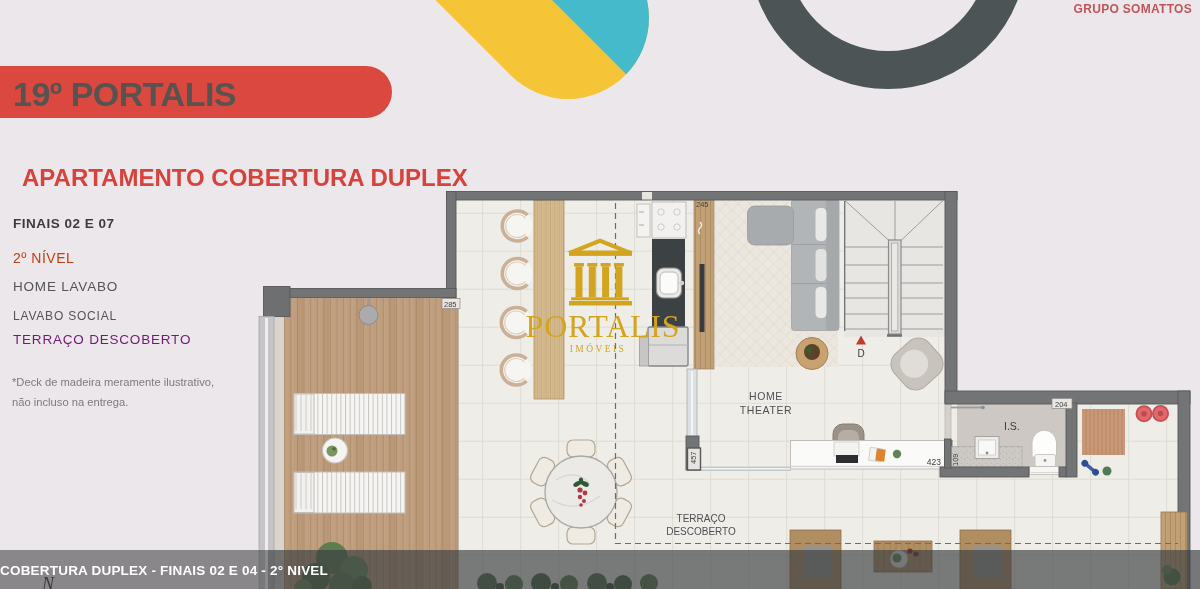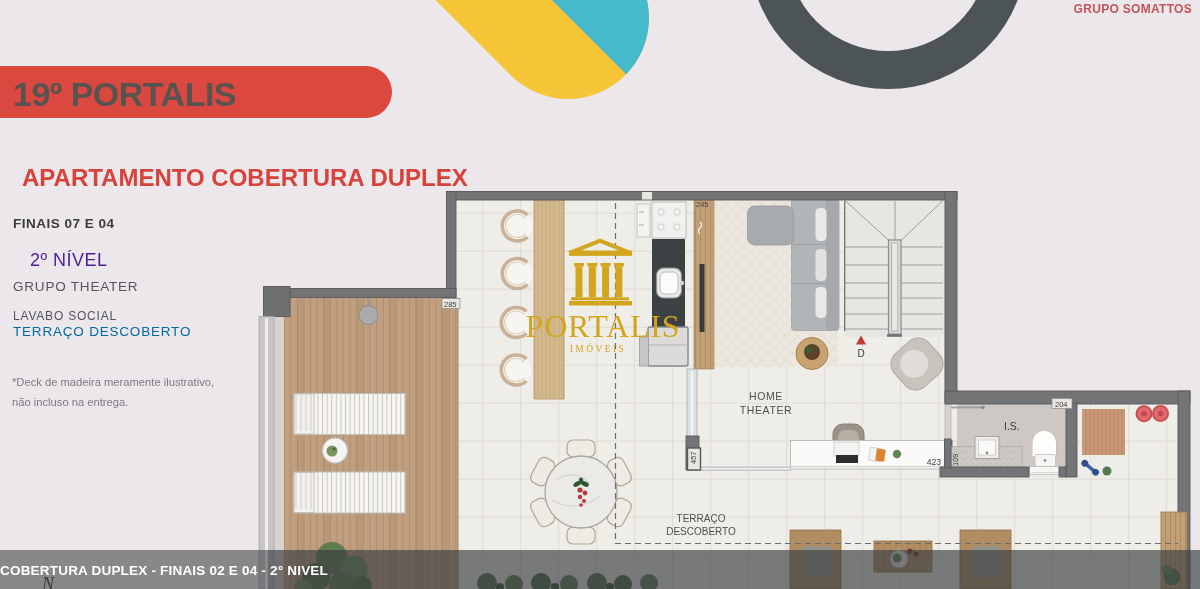--- a/index.html
+++ b/index.html
@@ -436,29 +436,29 @@
 </svg>
 
 <div class="abs" style="right:8px;top:2px;font-size:12px;font-weight:bold;color:#C1565A;letter-spacing:.3px">GRUPO SOMATTOS</div>
 
 <div class="abs" style="left:0;top:65.5px;width:392px;height:52px;background:#DA4840;border-radius:0 26px 26px 0"></div>
 
 <div class="abs" style="left:13px;top:75px;font-size:34px;font-weight:bold;color:#595350;letter-spacing:-.5px">19º PORTALIS</div>
 
 <div class="abs" style="left:22px;top:163.5px;font-size:24px;font-weight:bold;color:#D7423B;letter-spacing:0px">APARTAMENTO COBERTURA DUPLEX</div>
 
-<div class="abs" style="left:13px;top:216px;font-size:13.5px;font-weight:bold;color:#3B3C3E;letter-spacing:.5px">FINAIS 07 E 04</div>
-
-<div class="abs" style="left:30px;top:250px;font-size:18px;color:#4c1d95;letter-spacing:.5px">2º NÍVEL</div>
-
-<div class="abs" style="left:13px;top:279px;font-size:13.5px;color:#54555A;letter-spacing:.8px">GRUPO THEATER</div>
+<div class="abs" style="left:13px;top:216px;font-size:13.5px;font-weight:bold;color:#3B3C3E;letter-spacing:.5px">FINAIS 02 E 07</div>
+
+<div class="abs" style="left:13px;top:250px;font-size:14px;color:#c2410c;letter-spacing:.5px">2º NÍVEL</div>
+
+<div class="abs" style="left:13px;top:279px;font-size:13.5px;color:#54555A;letter-spacing:.8px">HOME LAVABO</div>
 
 <div class="abs" style="left:13px;top:309px;font-size:12px;color:#54555A;letter-spacing:.8px">LAVABO SOCIAL</div>
 
-<div class="abs" style="left:13px;top:324px;font-size:13.5px;color:#0369a1;letter-spacing:.8px">TERRAÇO DESCOBERTO</div>
+<div class="abs" style="left:13px;top:332px;font-size:13.5px;color:#701a75;letter-spacing:.8px">TERRAÇO DESCOBERTO</div>
 
 <div class="abs" style="left:12px;top:372px;font-size:11.2px;color:#7B7B80;line-height:20px">*Deck de madeira meramente ilustrativo,<br>não incluso na entrega.</div>
 
 <div class="abs" style="left:0;top:550px;width:268px;height:39px;background:rgba(58,61,63,0.56)"></div>
 <div class="abs" style="left:268px;top:550px;width:932px;height:39px;background:rgba(58,61,63,0.66)"></div>
 
 <div class="abs" style="left:0;top:563px;width:1102px;text-align:left;font-size:13.5px;font-weight:bold;color:#fff;letter-spacing:.2px">COBERTURA DUPLEX - FINAIS 02 E 04 - 2° NIVEL</div>
 
 <div class="abs" style="left:42px;top:574px;font-size:18px;font-style:italic;font-family:'Liberation Serif',serif;color:#3A3A3C">N</div>
 

